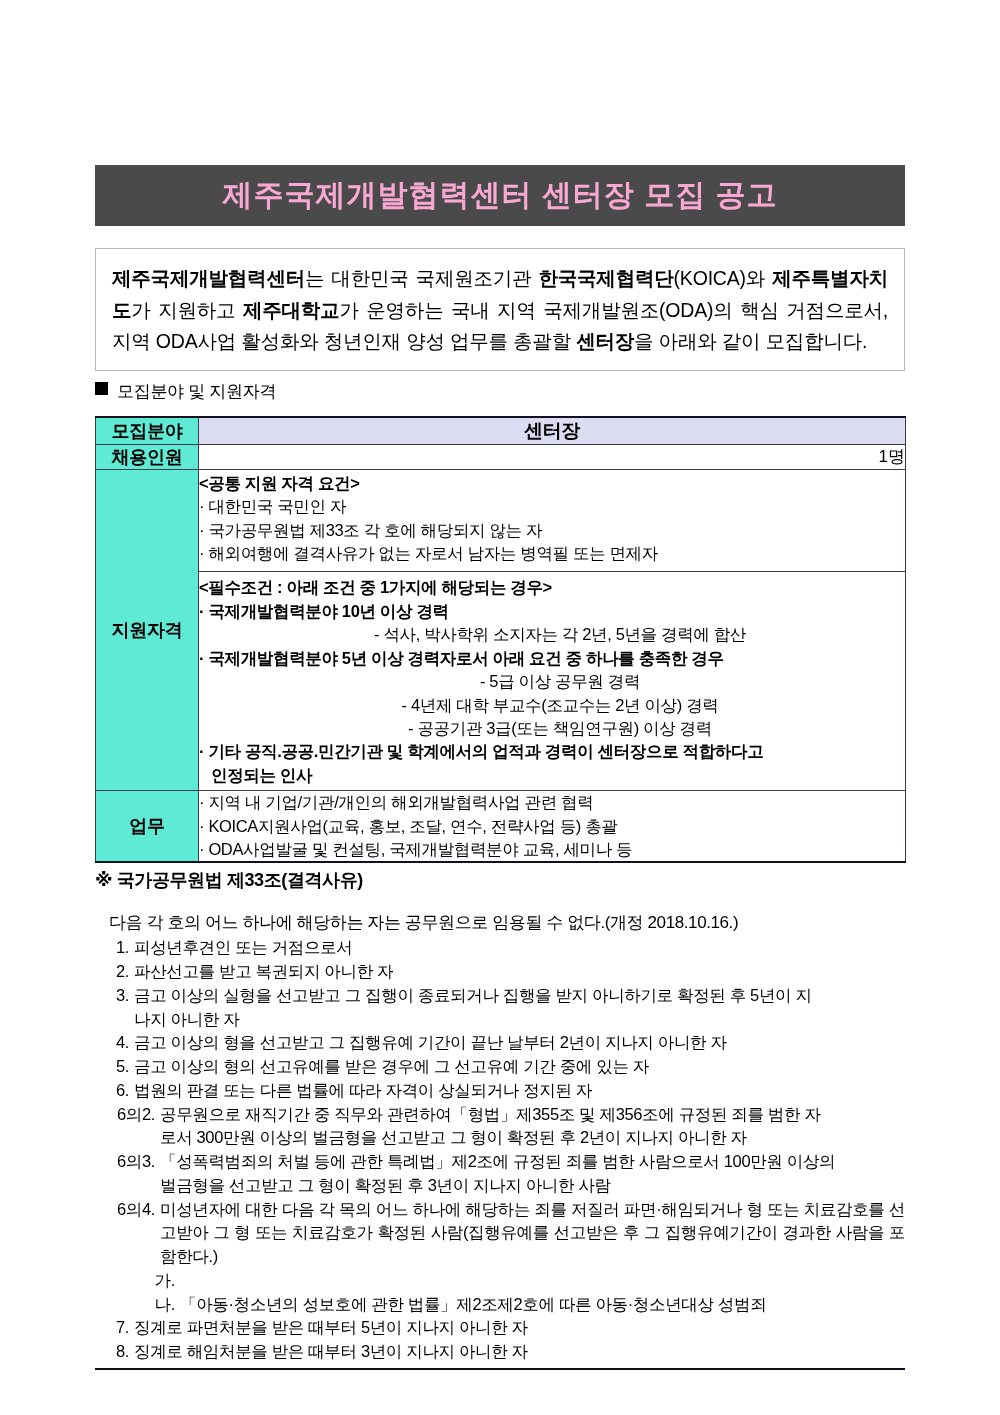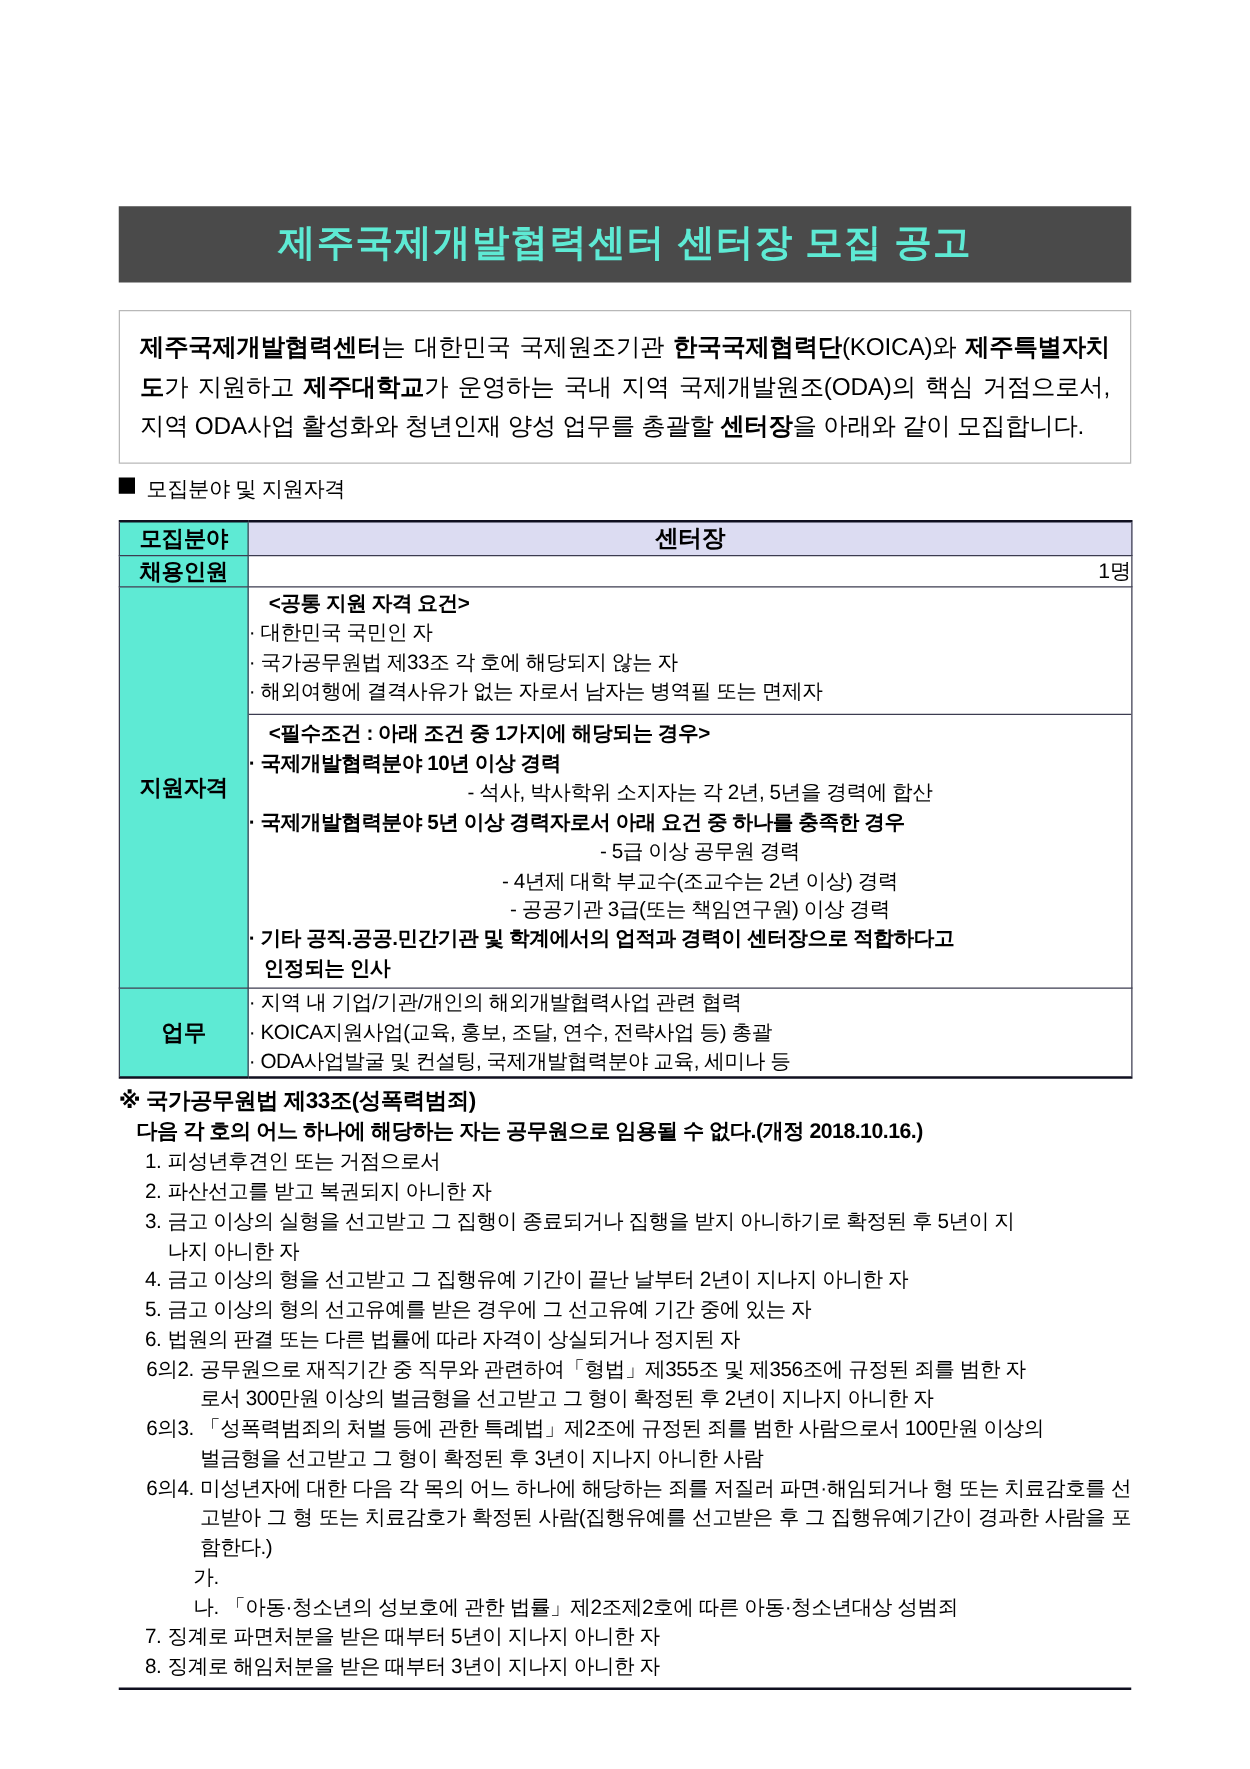--- a/index.html
+++ b/index.html
@@ -18,21 +18,21 @@
     position: relative;
     width: 1000px;
     height: 1415px;
     box-sizing: border-box;
     padding: 165px 95px 0 95px;
   }
 
   
   .title-banner {
     background: #4a4a4a;
-    color: #5eead4;
+    color: #f9a8d4;
     text-align: center;
     font-size: 30px;
     font-weight: bold;
     letter-spacing: 1px;
     padding: 13px 0 15px 0;
     line-height: 1.1;
   }
 
   
   .intro-box {
@@ -107,45 +107,45 @@
     line-height: 1.42;
     letter-spacing: -0.35px;
   }
 
   .qual-block { padding: 2px 0 3px 0; }
   .qual-block + .qual-block {
     border-top: 1px solid #3c3c50;
     margin-top: 3px;
     padding-top: 4px;
   }
-  .q-head { font-weight: bold; padding-left: 16px; }
+  .q-head { font-weight: bold; }
   .q-line { white-space: nowrap; }
   .q-bold { font-weight: bold; }
   .ind1 { padding-left: 16px; text-align: center; }
   .ind2 { padding-left: 12px; }
 
   .duty-line { white-space: nowrap; }
 
   
   .law {
     margin-top: 5px;
     font-size: 16.5px;
     letter-spacing: -0.35px;
   }
   .law-title {
     font-weight: bold;
     font-size: 18px;
     letter-spacing: -0.4px;
   }
   .law-sub {
-    font-weight: bold;
+    font-weight: normal;
     font-size: 17px;
     padding-left: 14px;
     letter-spacing: -0.4px;
-    margin-top: 1px;
+    margin-top: 19px;
   }
   .law-list { margin-top: 2px; }
   .law-item {
     display: flex;
     line-height: 1.44;
     padding-left: 14px;
   }
   .law-item .num {
     flex: 0 0 auto;
     text-align: right;
@@ -224,21 +224,21 @@
               <div class="duty-line">· 지역 내 기업/기관/개인의 해외개발협력사업 관련 협력</div>
               <div class="duty-line">· KOICA지원사업(교육, 홍보, 조달, 연수, 전략사업 등) 총괄</div>
               <div class="duty-line">· ODA사업발굴 및 컨설팅, 국제개발협력분야 교육, 세미나 등</div>
             </div>
         </td>
       </tr>
     </tbody>
   </table>
 
   <div class="law">
-    <div class="law-title">※ 국가공무원법 제33조(성폭력범죄)</div>
+    <div class="law-title">※ 국가공무원법 제33조(결격사유)</div>
     <div class="law-sub">다음 각 호의 어느 하나에 해당하는 자는 공무원으로 임용될 수 없다.(개정 2018.10.16.)</div>
     <div class="law-list" id="law-items">
         <div class="law-item">
           <span class="num w1">1.</span>
           <span class="txt">피성년후견인 또는 거점으로서</span>
         </div>
         <div class="law-item">
           <span class="num w1">2.</span>
           <span class="txt">파산선고를 받고 복권되지 아니한 자</span>
         </div>

